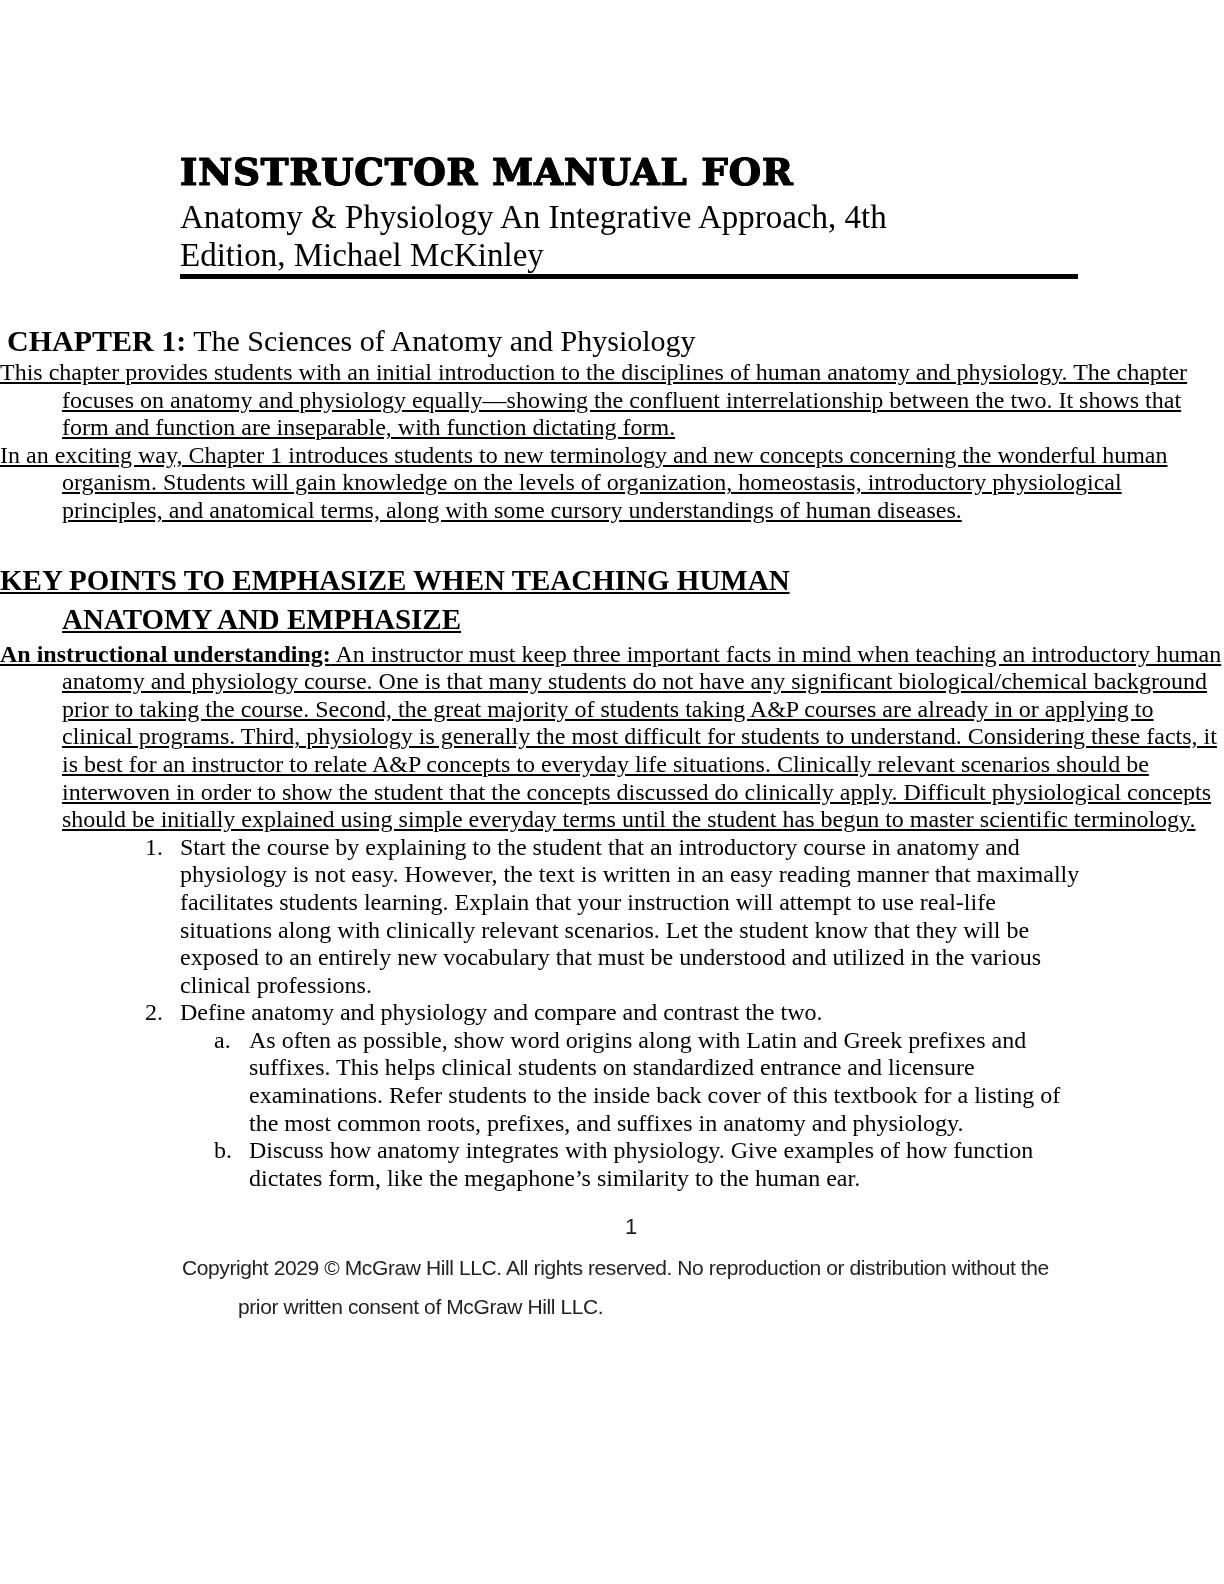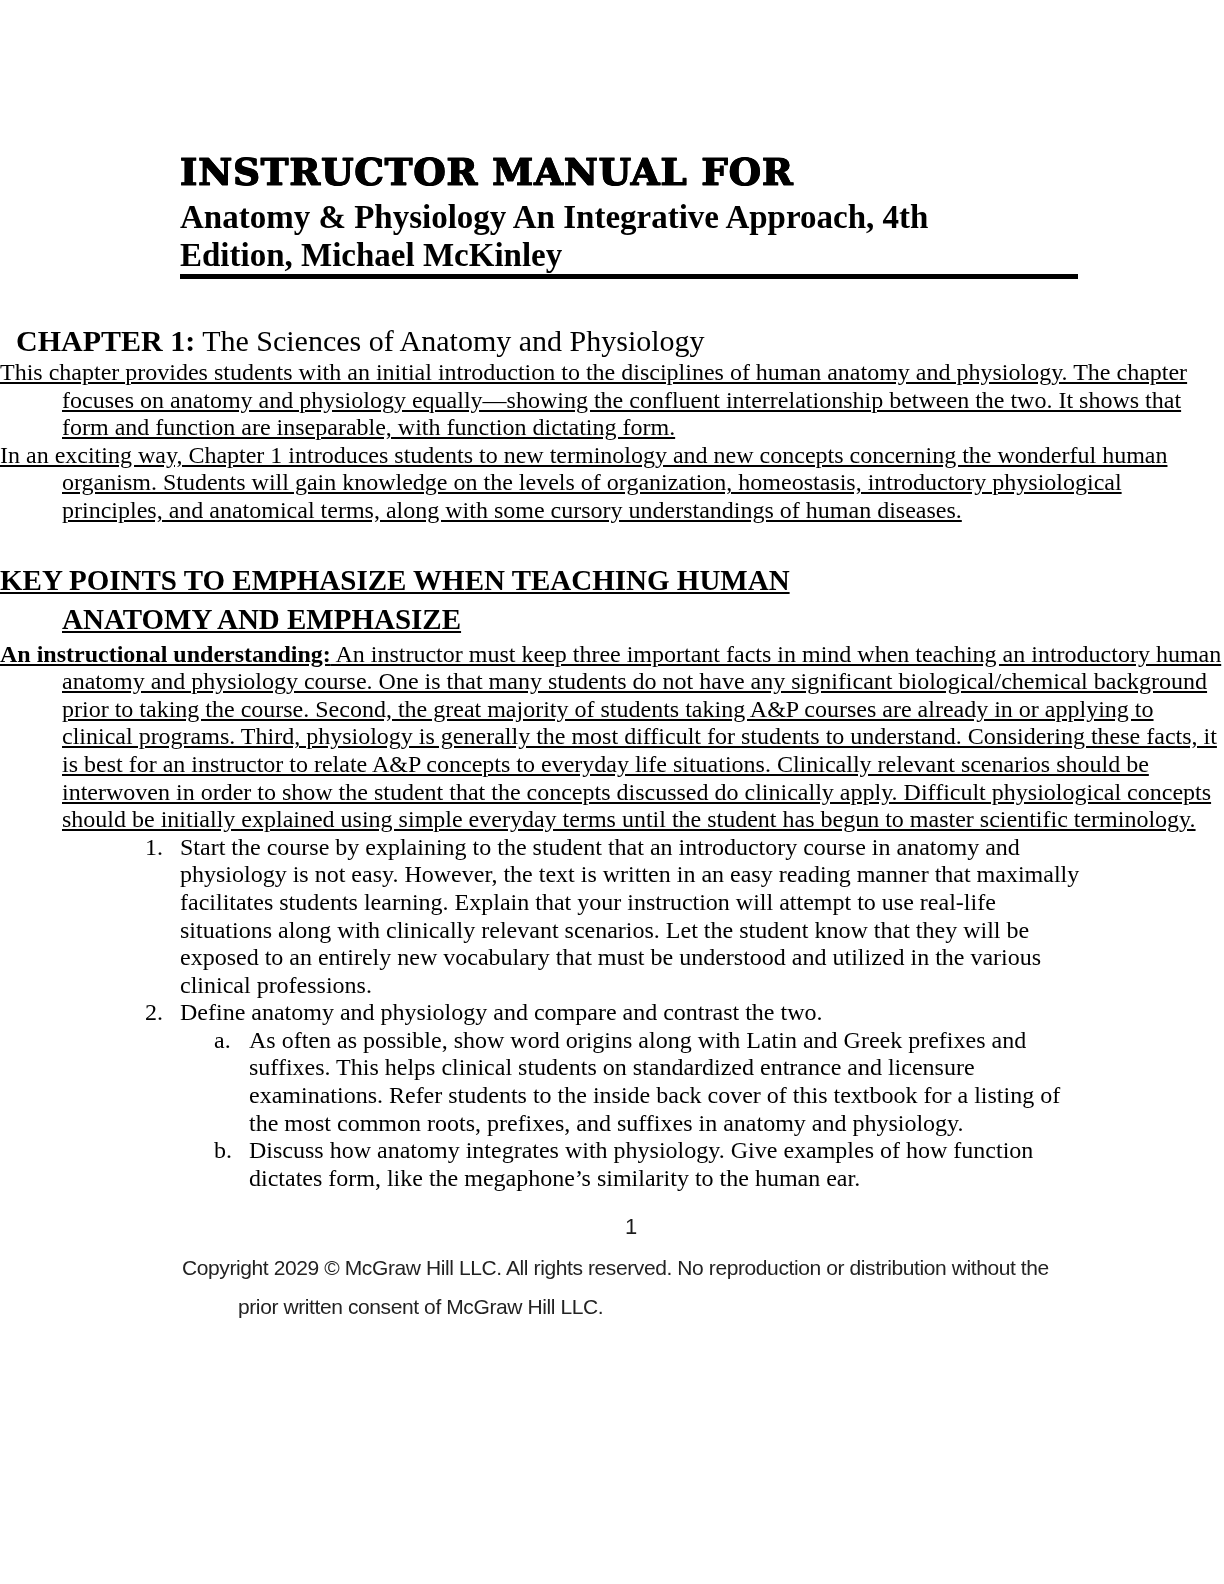--- a/index.html
+++ b/index.html
@@ -26,34 +26,34 @@
     font-family: "DejaVu Serif", serif;
     font-weight: 900;
     font-size: 37px;
     line-height: 44px;
     letter-spacing: 1px;
     -webkit-text-stroke: 1.2px #000;
     text-shadow: 0.6px 0 0 #000, -0.6px 0 0 #000;
   }
   .book-title {
     margin: 0;
-    font-weight: bold;
+    font-weight: normal;
     font-size: 33px;
     line-height: 38px;
   }
 
   
   .ml { margin-left: 178px; margin-right: 140px; }
   .hang { padding-left: 62px; text-indent: -62px; text-decoration: underline; }
   .body-p { margin: 0; line-height: 27.6px; }
   .b { font-weight: bold; }
 
   
   .chapter-heading {
-    margin: 44px 0 0 16px;
+    margin: 44px 0 0 7px;
     font-size: 30px;
     line-height: 36px;
     font-weight: normal;
   }
   .overview-heading {
     margin: 0;
     font-size: 30px;
     line-height: 36px;
     font-weight: bold;
   }

